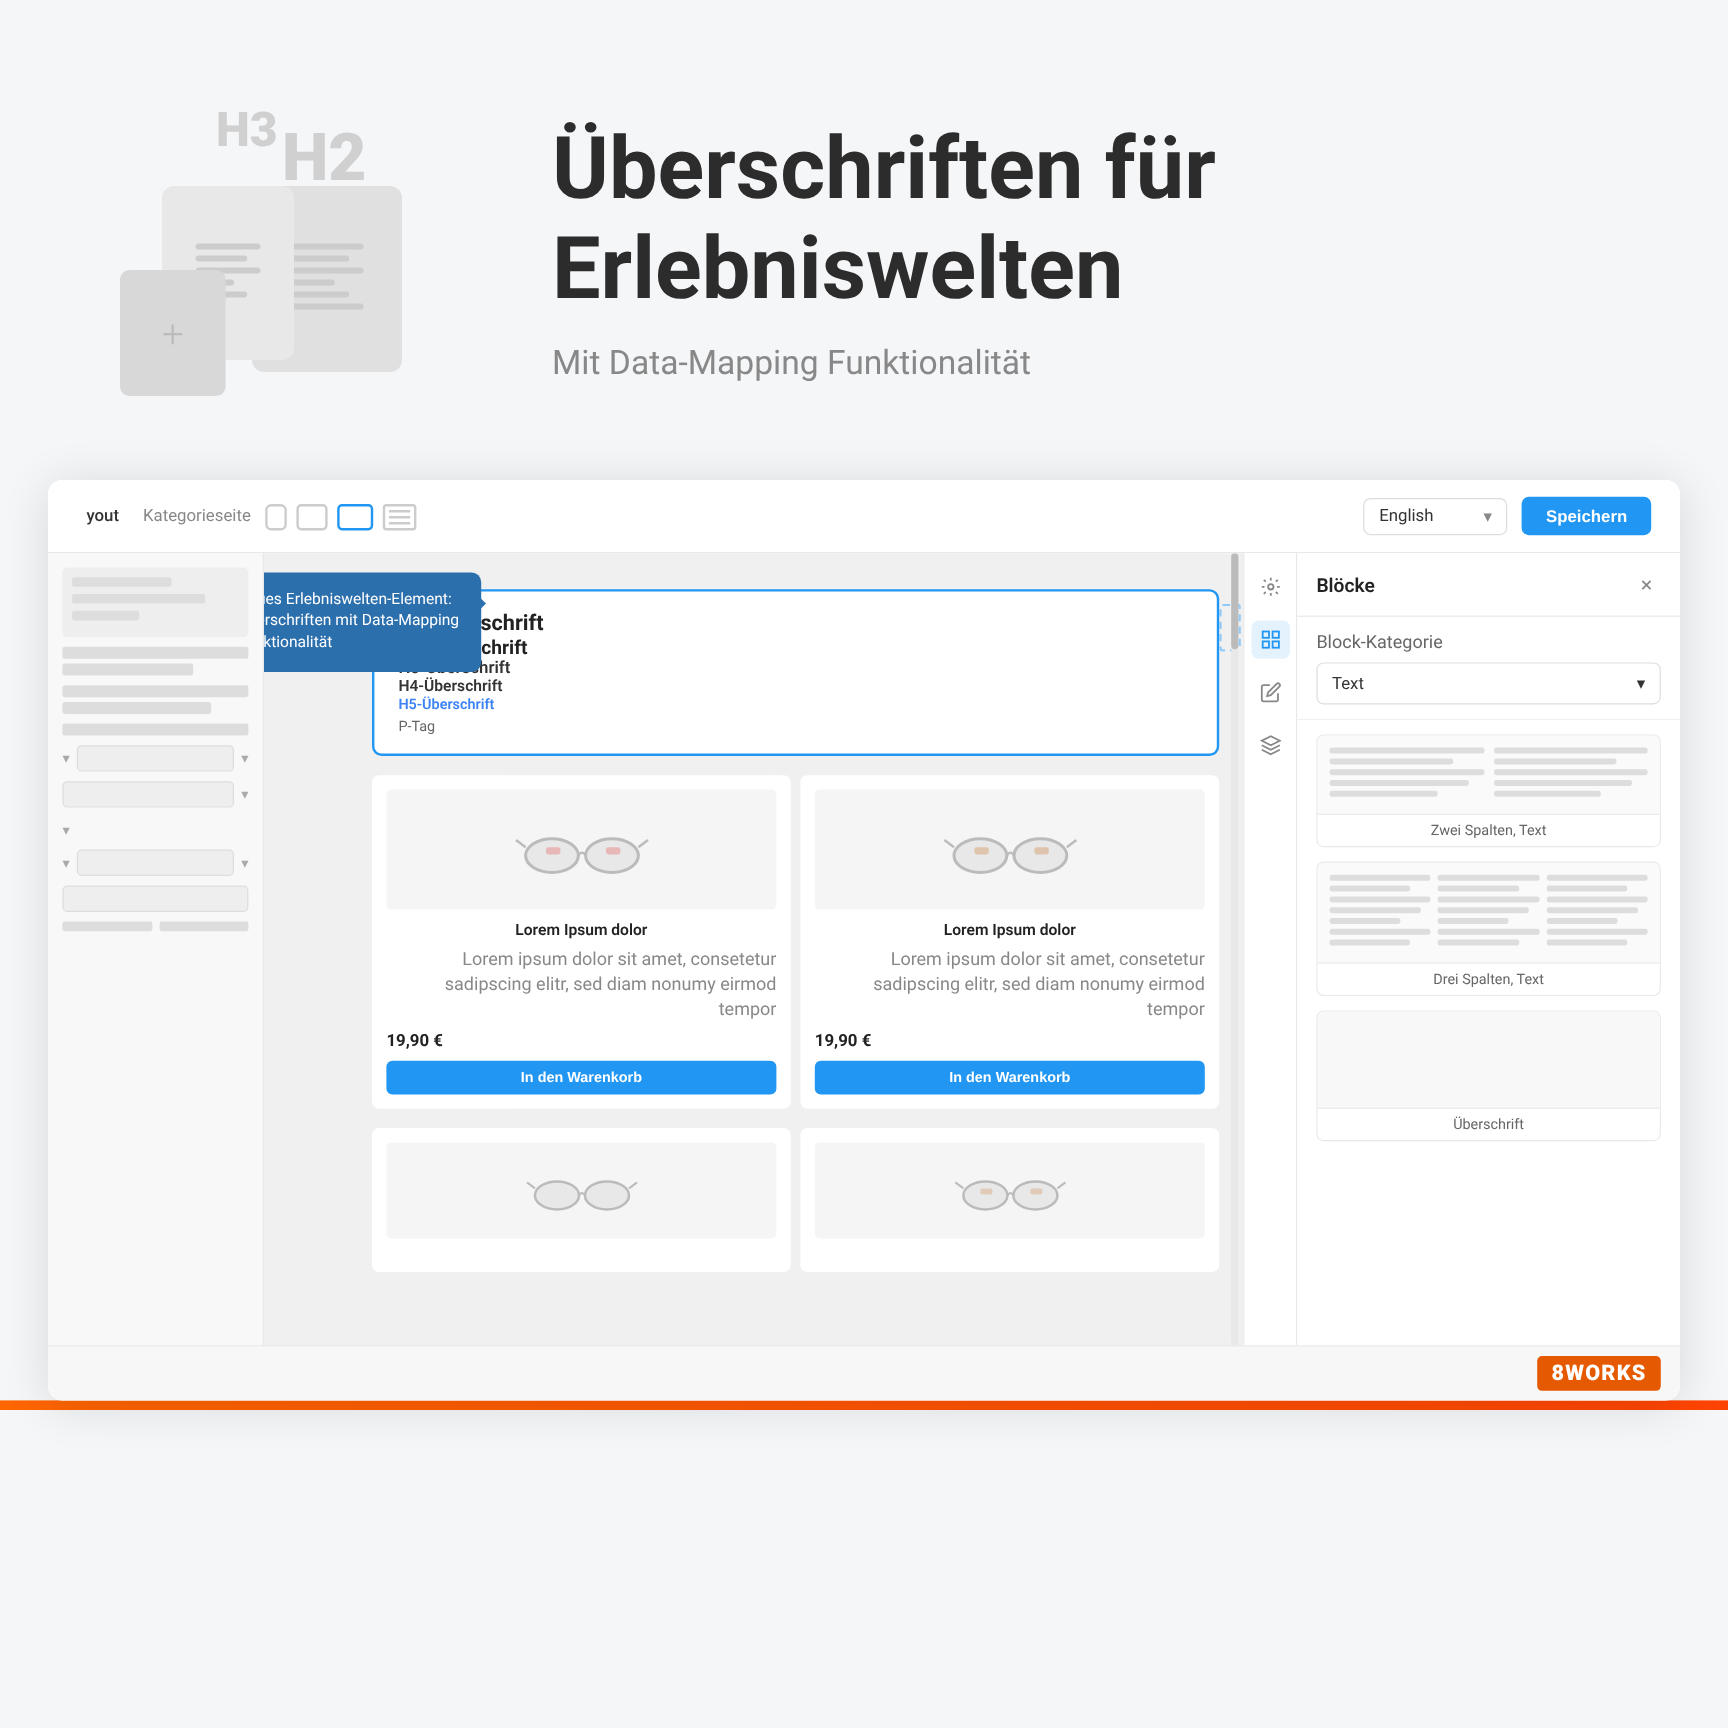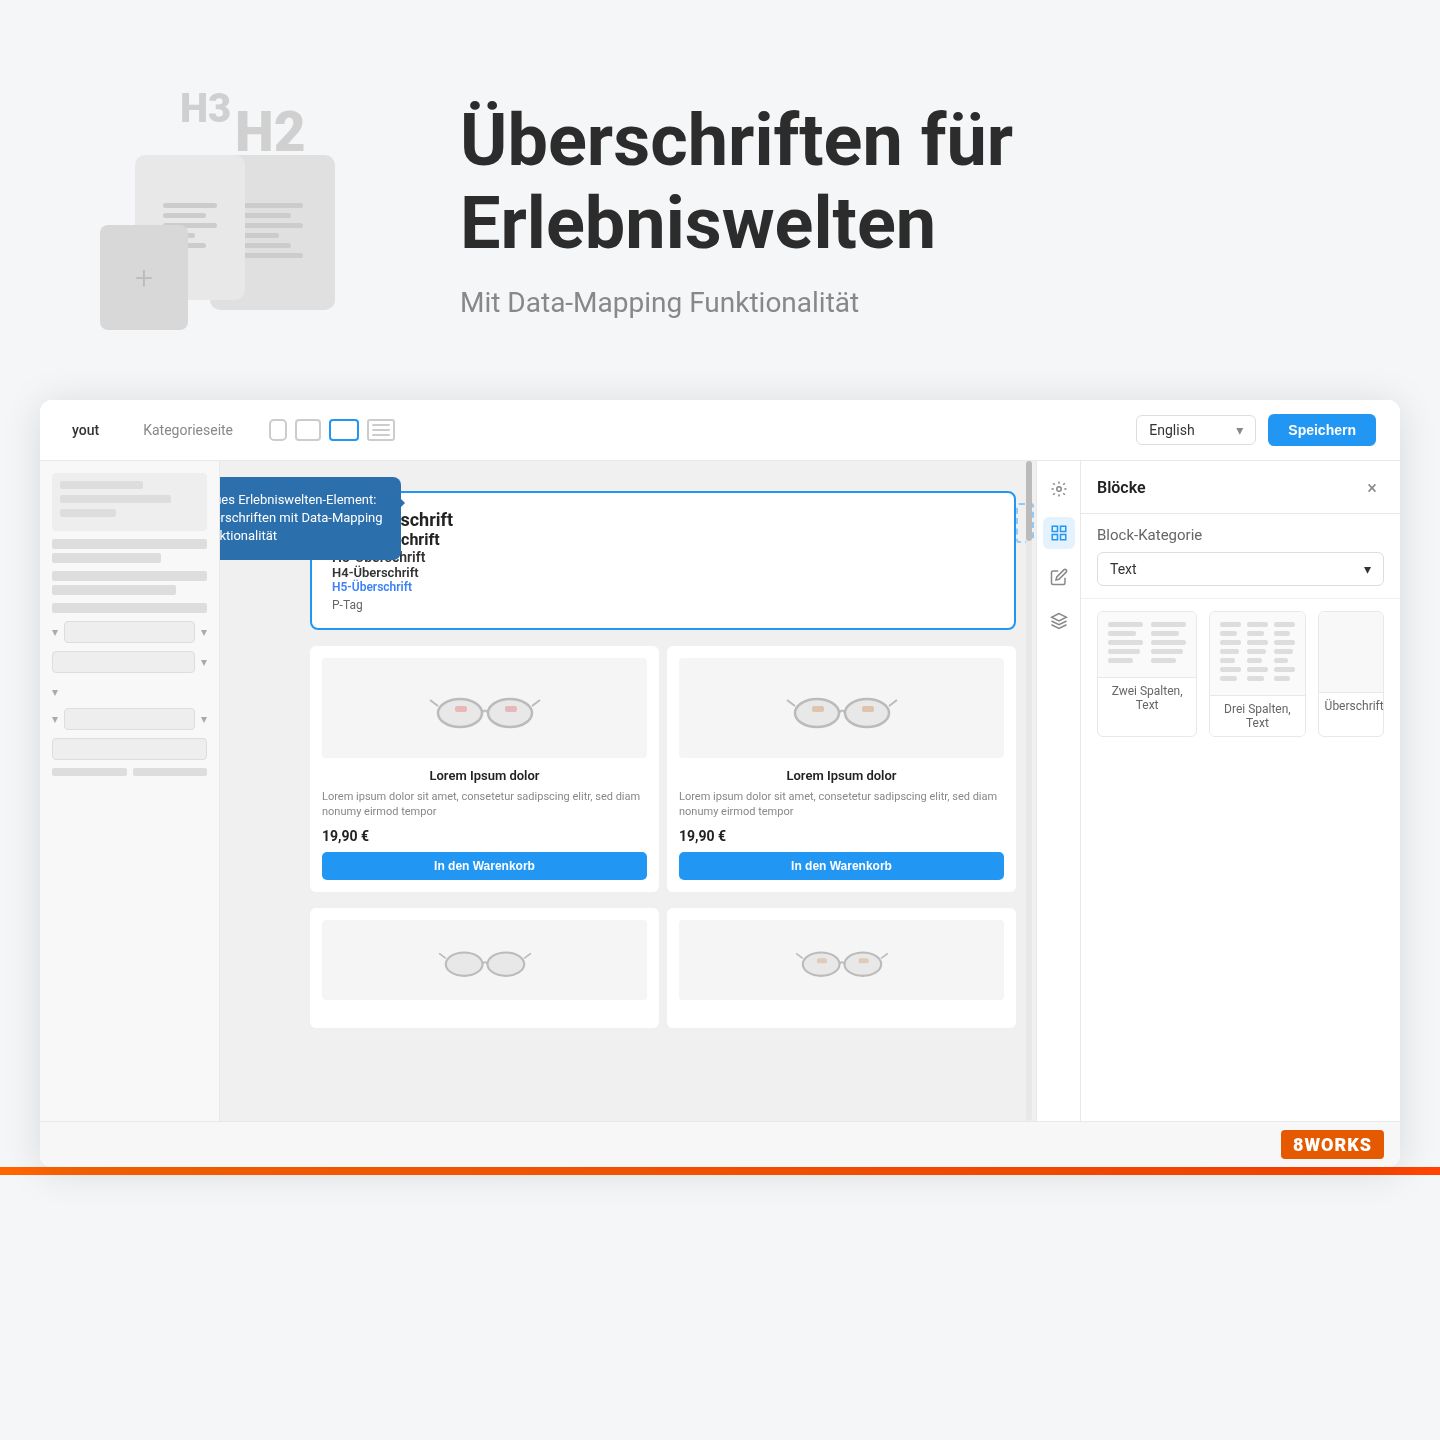--- a/index.html
+++ b/index.html
@@ -101,22 +101,22 @@
     .top-bar {
       display: flex;
       align-items: center;
       justify-content: space-between;
       padding: 14px 24px;
       background: #fff;
       border-bottom: 1px solid #e8e8e8;
     }
     .top-bar-left {
       display: flex;
-      align-items: center;
-      gap: 28px;
+      align-items: flex-end;
+      gap: 4px;
     }
     .tab-item {
       font-size: 14px;
       color: #888;
       padding: 4px 8px;
       cursor: pointer;
     }
     .tab-item.active { color: #333; font-weight: 500; }
 
     .device-icons {
@@ -260,21 +260,21 @@
       height: 100px;
       background: #f5f5f5;
       border-radius: 4px;
       margin-bottom: 10px;
       display: flex;
       align-items: center;
       justify-content: center;
     }
     
     .product-title { font-size: 13px; font-weight: 600; color: #222; margin-bottom: 6px; text-align: center; }
-    .product-desc { font-size: 11px; color: #888; text-align: left; width: 100%; margin-bottom: 8px; line-height: 1.4; }
+    .product-desc { font-size: 15px; color: #888; text-align: right; width: 100%; margin-bottom: 8px; line-height: 1.4; }
     .product-price { font-size: 14px; font-weight: 700; color: #222; margin-bottom: 8px; align-self: flex-start; }
     .add-to-cart-btn {
       background: #2196F3;
       color: #fff;
       border: none;
       border-radius: 5px;
       padding: 7px 14px;
       font-size: 12px;
       font-weight: 600;
       cursor: pointer;
@@ -362,21 +362,21 @@
       border-radius: 6px;
       padding: 8px 12px;
       cursor: pointer;
       font-size: 14px;
       color: #333;
     }
 
     .block-items {
       padding: 12px 16px;
       display: flex;
-      flex-direction: row;
+      flex-direction: column;
       gap: 12px;
     }
 
     .block-preview {
       border: 1px solid #e8e8e8;
       border-radius: 6px;
       overflow: hidden;
       cursor: pointer;
     }
     .block-preview-content {

